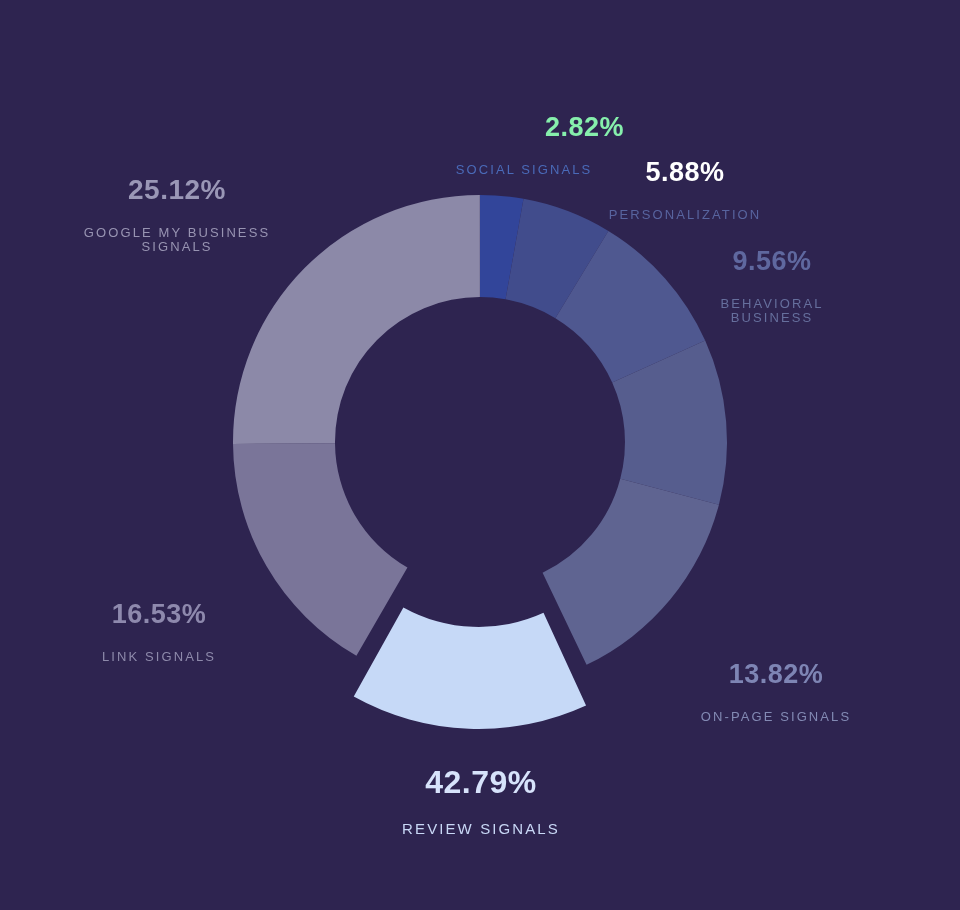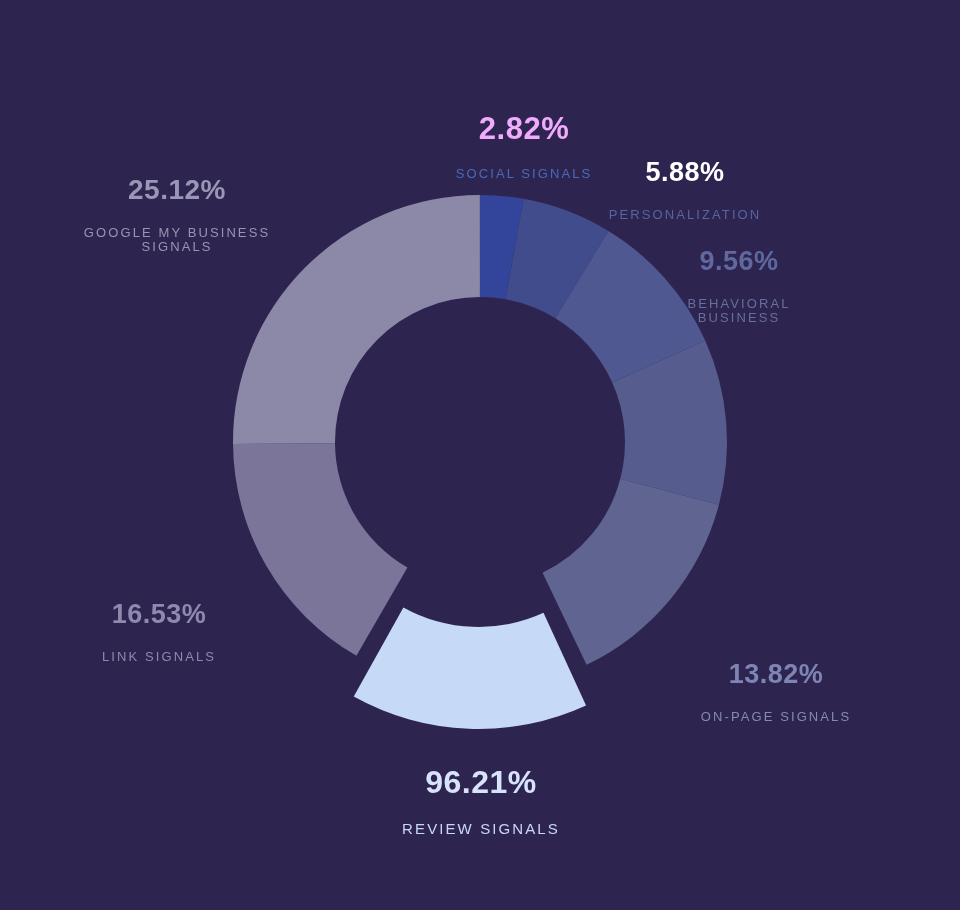--- a/index.html
+++ b/index.html
@@ -61,43 +61,43 @@
       </g>
   </svg>
 
   <div class="label" style="left: 66px; top: 158px; width: 222px;">
     <span class="pct" style="color: rgb(154, 151, 182); font-size: 28px;">25.12%</span>
     <span class="name" style="color: rgb(152, 148, 178); font-size: 13px;">GOOGLE MY BUSINESS
 SIGNALS</span>
   </div>
 
   <div class="label" style="left: 424px; top: 96px; width: 200px;">
-    <span class="pct" style="color: #f0abfc; font-size: 31px;">2.82%</span>
+    <span class="pct" style="color: #86efac; font-size: 27px; text-align: right;">2.82%</span>
     <span class="name" style="color: rgb(74, 106, 184); font-size: 13px;">SOCIAL SIGNALS</span>
   </div>
 
   <div class="label" style="left: 581px; top: 141px; width: 208px;">
     <span class="pct" style="color: #ffffff; font-size: 27px;">5.88%</span>
     <span class="name" style="color: rgb(88, 100, 159); font-size: 13px;">PERSONALIZATION</span>
   </div>
 
-  <div class="label" style="left: 642px; top: 230px; width: 194px;">
+  <div class="label" style="left: 675px; top: 230px; width: 194px;">
     <span class="pct" style="color: rgb(95, 104, 159); font-size: 27px;">9.56%</span>
     <span class="name" style="color: rgb(102, 111, 157); font-size: 13px;">BEHAVIORAL
 BUSINESS</span>
   </div>
 
 
   <div class="label" style="left: 677px; top: 611px; width: 198px;">
     <span class="pct" style="color: rgb(126, 133, 180); font-size: 27px; margin-top: 32px;">13.82%</span>
     <span class="name" style="color: rgb(131, 138, 180); font-size: 13px;">ON-PAGE SIGNALS</span>
   </div>
 
   <div class="label" style="left: 375px; top: 749px; width: 212px;">
-    <span class="pct" style="color: rgb(215, 227, 251); font-size: 32px;">96.21%</span>
+    <span class="pct" style="color: rgb(215, 227, 251); font-size: 32px;">42.79%</span>
     <span class="name" style="color: rgb(201, 216, 246); font-size: 15px;">REVIEW SIGNALS</span>
   </div>
 
   <div class="label" style="left: 62px; top: 583px; width: 194px;">
     <span class="pct" style="color: rgb(142, 137, 173); font-size: 27px;">16.53%</span>
     <span class="name" style="color: rgb(142, 138, 171); font-size: 13px;">LINK SIGNALS</span>
   </div>
 
 </div>
 

